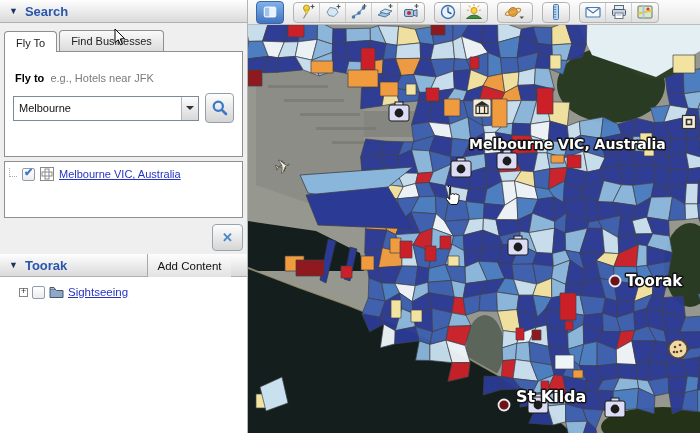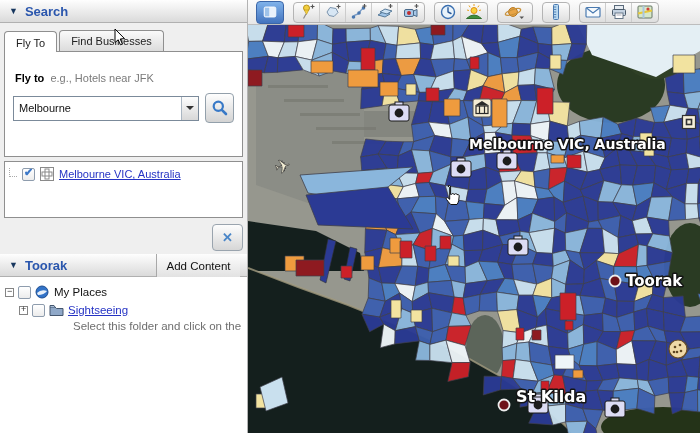--- a/index.html
+++ b/index.html
@@ -34,21 +34,21 @@
   .result-row{display:flex;align-items:center;gap:5px;}
   .stub{width:8px;height:9px;border-left:1px dotted #aaa;border-bottom:1px dotted #aaa;margin-top:-4px;}
   .cb{width:13px;height:13px;border:1px solid #8e9cad;border-radius:2px;background:linear-gradient(#fff,#ececec);
       position:relative;flex:0 0 auto;}
   .cb.checked::after{content:"✔";position:absolute;left:1px;top:-3px;color:#3c78c8;font-size:11px;font-weight:bold;}
   a.link{color:#2533c4;text-decoration:underline;}
   .clear-row{height:36px;position:relative;}
   .x-btn{position:absolute;right:4px;top:6px;width:31px;height:27px;border:1px solid #9aa4ae;border-radius:4px;
          background:linear-gradient(#fdfdfd,#d6d6d6);color:#4a86c8;font-weight:bold;font-size:13px;
          display:flex;align-items:center;justify-content:center;padding:0;}
-  .places-header .add-content{position:absolute;right:7px;top:0;height:23px;width:84px;border:none;
+  .places-header .add-content{position:absolute;right:16px;top:0;height:23px;width:84px;border:none;
         border-left:1px solid #a8a8a8;background:linear-gradient(#fdfdfd,#e2e2e2);
         font-size:11.5px;color:#111;font-family:inherit;}
   .places-tree{background:#fff;flex:1 1 auto;padding:6px 0 0 5px;}
   .tree-row{display:flex;align-items:center;gap:4px;height:18px;}
   .indent1{padding-left:14px;}
   .expander{width:9px;height:9px;border:1px solid #848484;background:#fff;position:relative;flex:0 0 auto;}
   .expander::after{position:absolute;left:1px;top:-3px;font-size:9px;color:#333;}
   .expander.plus::after{content:"+";}
   .expander.minus::after{content:"−";left:1px;}
   .tree-ico{width:15px;height:13px;flex:0 0 auto;display:flex;align-items:center;}
@@ -125,43 +125,31 @@
       </div>
     </div>
 
     <div class="panel-header places-header">
       <span class="tri">▼</span>
       <span class="hdr-title">Toorak</span>
       <button class="add-content">Add Content</button>
     </div>
 
     <div class="places-tree">
-      <div class="tree-row">
-        <span class="expander minus"></span>
-        <span class="cb"></span>
-        <span class="tree-ico">
-          <svg width="14" height="14" viewBox="0 0 14 14">
-              <circle cx="7" cy="7" r="6" fill="#3273c8" stroke="#1d4c8f"></circle>
-              <path d="M2 8 Q6 4 12 6 Q9 10 3 10 Z" fill="#e9f1fa"></path>
-            </svg>
-        </span>
-        <span class="tree-label">My Places</span>
-      </div>
       <div class="tree-row indent1">
         <span class="expander plus"></span>
         <span class="cb"></span>
         <span class="tree-ico">
           <svg width="15" height="12" viewBox="0 0 15 12">
               <path d="M1 3 h5 l1.5 1.5 H14 v7 H1 Z" fill="#8fa8c8" stroke="#44566e"></path>
               <path d="M1 3 V1.5 h4 L6 3" fill="#a9bdd6" stroke="#44566e"></path>
             </svg>
         </span>
         <a class="link tree-label" href="#">Sightseeing</a>
       </div>
-      <div class="tree-desc">Select this folder and click on the</div>
     </div>
   </aside>
 
   <div class="main">
     <div class="toolbar">
       <button class="tb-first pressed">
         <svg width="18" height="16" viewBox="0 0 18 16">
           <rect x="1.5" y="1.5" width="15" height="13" rx="2" fill="#e9f1fb" stroke="#ffffff"></rect>
           <rect x="2.5" y="2.5" width="5.5" height="11" fill="#9fc3ea"></rect>
         </svg>

